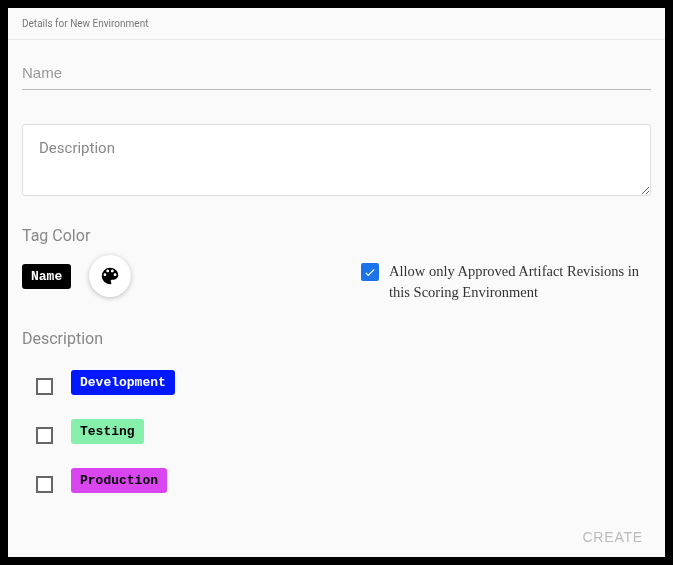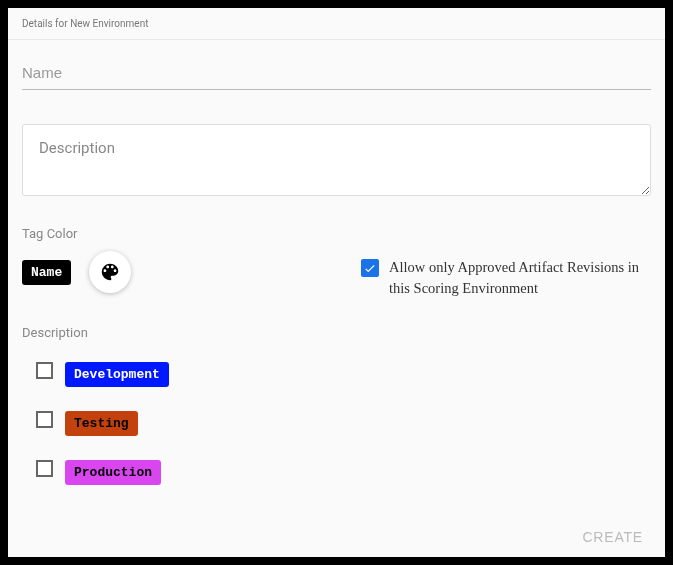--- a/index.html
+++ b/index.html
@@ -48,21 +48,21 @@
       padding: 14px 16px;
       color: #555;
       outline: none;
       resize: both;
       height: 72px;
       margin-top: 34px;
       font-family: inherit;
     }
     .description-field::placeholder { color: #888; }
     .section-label {
-      font-size: 13px;
+      font-size: 16px;
       color: #888;
       margin-top: 26px;
       margin-bottom: 10px;
     }
     .tag-row {
       display: flex;
       align-items: flex-start;
       gap: 20px;
     }
     .tag-left {
@@ -119,22 +119,22 @@
       font-size: 14.5px;
       color: #333;
       line-height: 1.45;
       font-family: Liberation Serif, serif;
     }
     .predecessor-list {
       margin-top: 4px;
     }
     .pred-row {
       display: flex;
-      align-items: flex-start;
-      gap: 12px;
+      align-items: flex-end;
+      gap: 18px;
       padding: 12px 0 12px 14px;
     }
     .checkbox-empty {
       width: 17px;
       height: 17px;
       border: 2px solid #666;
       background: #fff;
       cursor: pointer;
       flex-shrink: 0;
     }
@@ -196,21 +196,21 @@
 
     <div class="section-label">Description</div>
 
     <div class="predecessor-list">
       <div class="pred-row">
         <div class="checkbox-empty"></div>
         <span class="env-tag" style="background: rgb(0, 24, 255); color: rgb(255, 255, 255);">Development</span>
       </div>
       <div class="pred-row">
         <div class="checkbox-empty"></div>
-        <span class="env-tag" style="background: #c2410c; color: rgb(0, 0, 0);">Testing</span>
+        <span class="env-tag" style="background: #86efac; color: rgb(0, 0, 0);">Testing</span>
       </div>
       <div class="pred-row">
         <div class="checkbox-empty"></div>
         <span class="env-tag" style="background: #d946ef; color: rgb(0, 0, 0);">Production</span>
       </div>
     </div>
 
   </div>
 
   <div class="dialog-footer">

